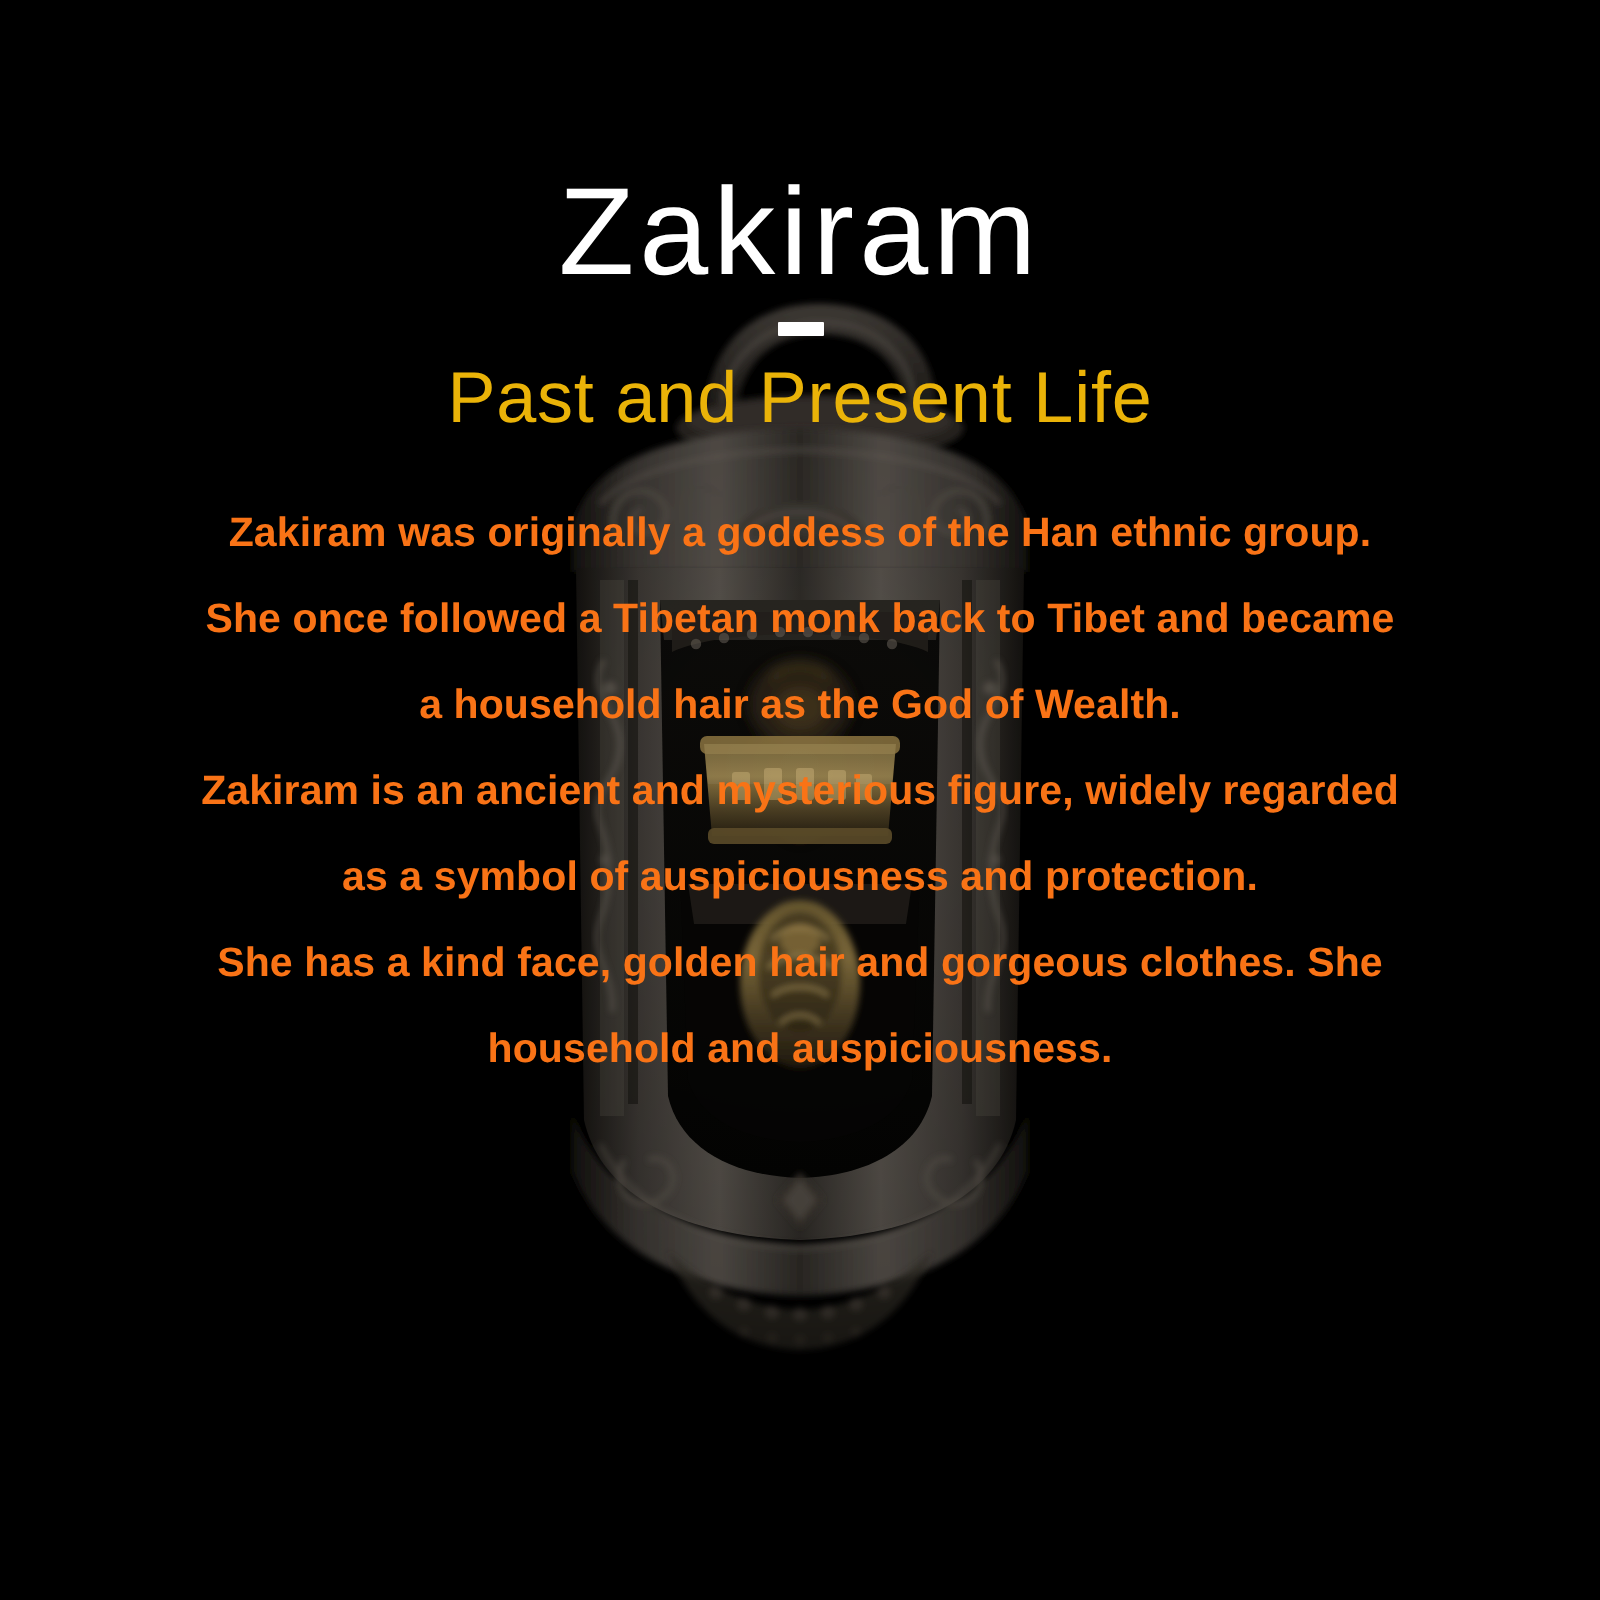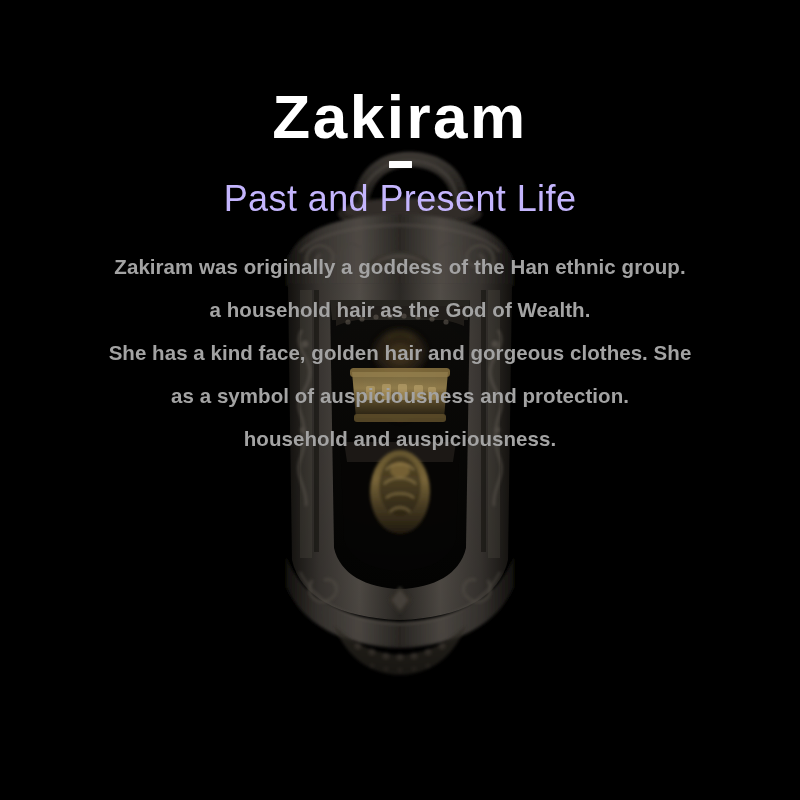--- a/index.html
+++ b/index.html
@@ -47,54 +47,54 @@
     z-index: 2;
     display: flex;
     flex-direction: column;
     align-items: center;
     padding-top: 84px;
   }
 
   .title {
     color: #ffffff;
     font-size: 62px;
-    font-weight: 700;
+    font-weight: 400;
     letter-spacing: 2.5px;
     line-height: 1.05;
     text-align: center;
     white-space: nowrap;
   }
 
   .divider {
     width: 23px;
     height: 7px;
     background: #ffffff;
     margin-top: 12px;
     margin-bottom: 10px;
     border-radius: 0.5px;
   }
 
   .subtitle {
-    color: #c4b5fd;
+    color: #eab308;
     font-size: 36px;
     font-weight: 400;
     letter-spacing: 0.4px;
     line-height: 1.15;
     text-align: center;
     white-space: nowrap;
   }
 
   .body-copy {
     margin-top: 26px;
     width: 720px;
     text-align: center;
   }
 
   .body-line {
-    color: #a3a3a3;
+    color: #f97316;
     font-size: 20.5px;
     font-weight: 600;
     letter-spacing: 0.05px;
     line-height: 43px;
     text-align: center;
     white-space: nowrap;
   }
 </style>
 </head>
 <body>
@@ -299,20 +299,22 @@
   <div class="content">
 
     <h1 class="title">Zakiram</h1>
 
     <div class="divider"></div>
 
     <h2 class="subtitle">Past and Present Life</h2>
 
     <div class="body-copy">
       <p class="body-line">Zakiram was originally a goddess of the Han ethnic group.</p>
+      <p class="body-line">She once followed a Tibetan monk back to Tibet and became</p>
       <p class="body-line">a household hair as the God of Wealth.</p>
+      <p class="body-line">Zakiram is an ancient and mysterious figure, widely regarded</p>
+      <p class="body-line">as a symbol of auspiciousness and protection.</p>
       <p class="body-line">She has a kind face, golden hair and gorgeous clothes. She</p>
-      <p class="body-line">as a symbol of auspiciousness and protection.</p>
       <p class="body-line">household and auspiciousness.</p>
     </div>
 
   </div>
 </div>
 
 </body></html>

